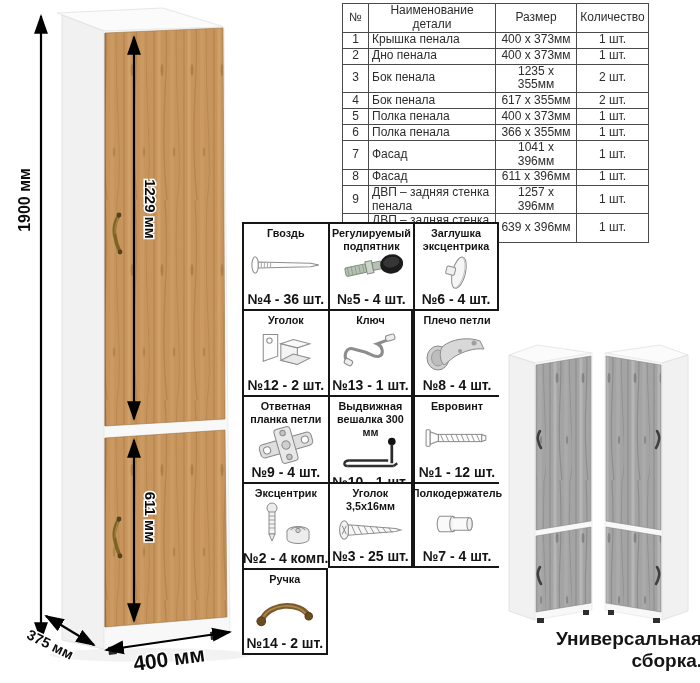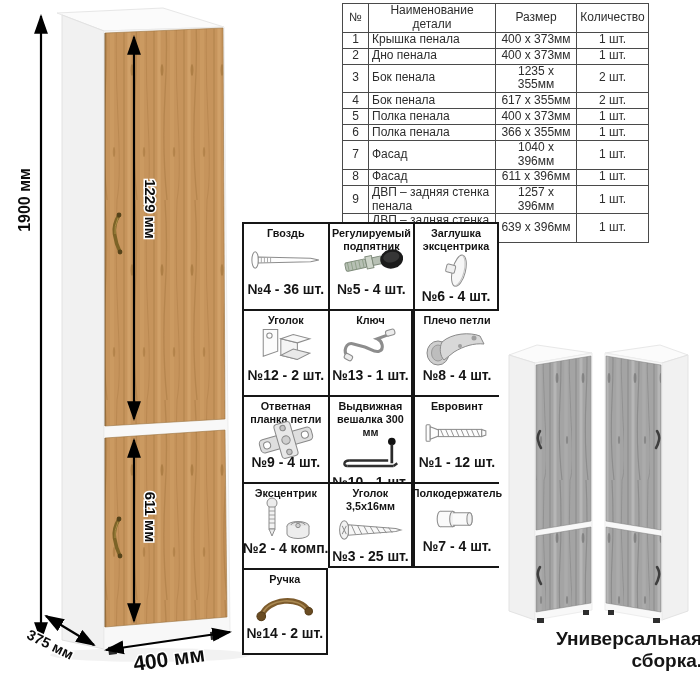--- a/index.html
+++ b/index.html
@@ -12,21 +12,21 @@
   #parts-table th,#parts-table td{border:1.5px solid #4a4a4a;padding:0 3px;line-height:1.15;
                overflow:hidden;}
   #parts-table th{height:16px;font-weight:normal;text-align:center;}
   #parts-table td{height:15px;}
   #parts-table td.c{text-align:center;}
   
   #hw-grid{position:absolute;left:242px;top:222px;display:grid;
            grid-template-columns:repeat(3,85.6px);grid-template-rows:repeat(5,86.6px);}
   .hw-cell{box-sizing:border-box;border-left:2px solid #161616;border-top:2px solid #161616;
            background:#fff;display:flex;flex-direction:column;align-items:center;
-           padding:3px 2px 12px;}
+           padding:3px 2px 2px;}
   .hw-cell.col3{border-right:2px solid #161616;gap:18px;}
   .hw-cell.row5{border-bottom:2px solid #161616;}
   .hw-cell.bb{border-bottom:2px solid #161616;}
   .hw-cell.br{border-right:2px solid #161616;}
   .hw-cell.empty{border:none;background:transparent;}
   .hw-title{font-weight:bold;font-size:10.8px;text-align:center;line-height:1.18;color:#141414;}
   .hw-ic{flex:1;display:flex;align-items:center;justify-content:center;width:100%;min-height:0;}
   .hw-count{font-weight:bold;font-size:14px;color:#141414;white-space:nowrap;}
   
   #assembly-caption{position:absolute;left:497px;top:628px;width:205px;text-align:right;
@@ -145,21 +145,21 @@
     </tr>
     <tr>
       <td class="c">6</td>
       <td>Полка пенала</td>
       <td class="c">366 х 355мм</td>
       <td class="c">1 шт.</td>
     </tr>
     <tr>
       <td class="c">7</td>
       <td>Фасад</td>
-      <td class="c">1040 х 396мм</td>
+      <td class="c">1041 х 396мм</td>
       <td class="c">1 шт.</td>
     </tr>
     <tr>
       <td class="c">8</td>
       <td>Фасад</td>
       <td class="c">611 х 396мм</td>
       <td class="c">1 шт.</td>
     </tr>
     <tr>
       <td class="c">9</td>

